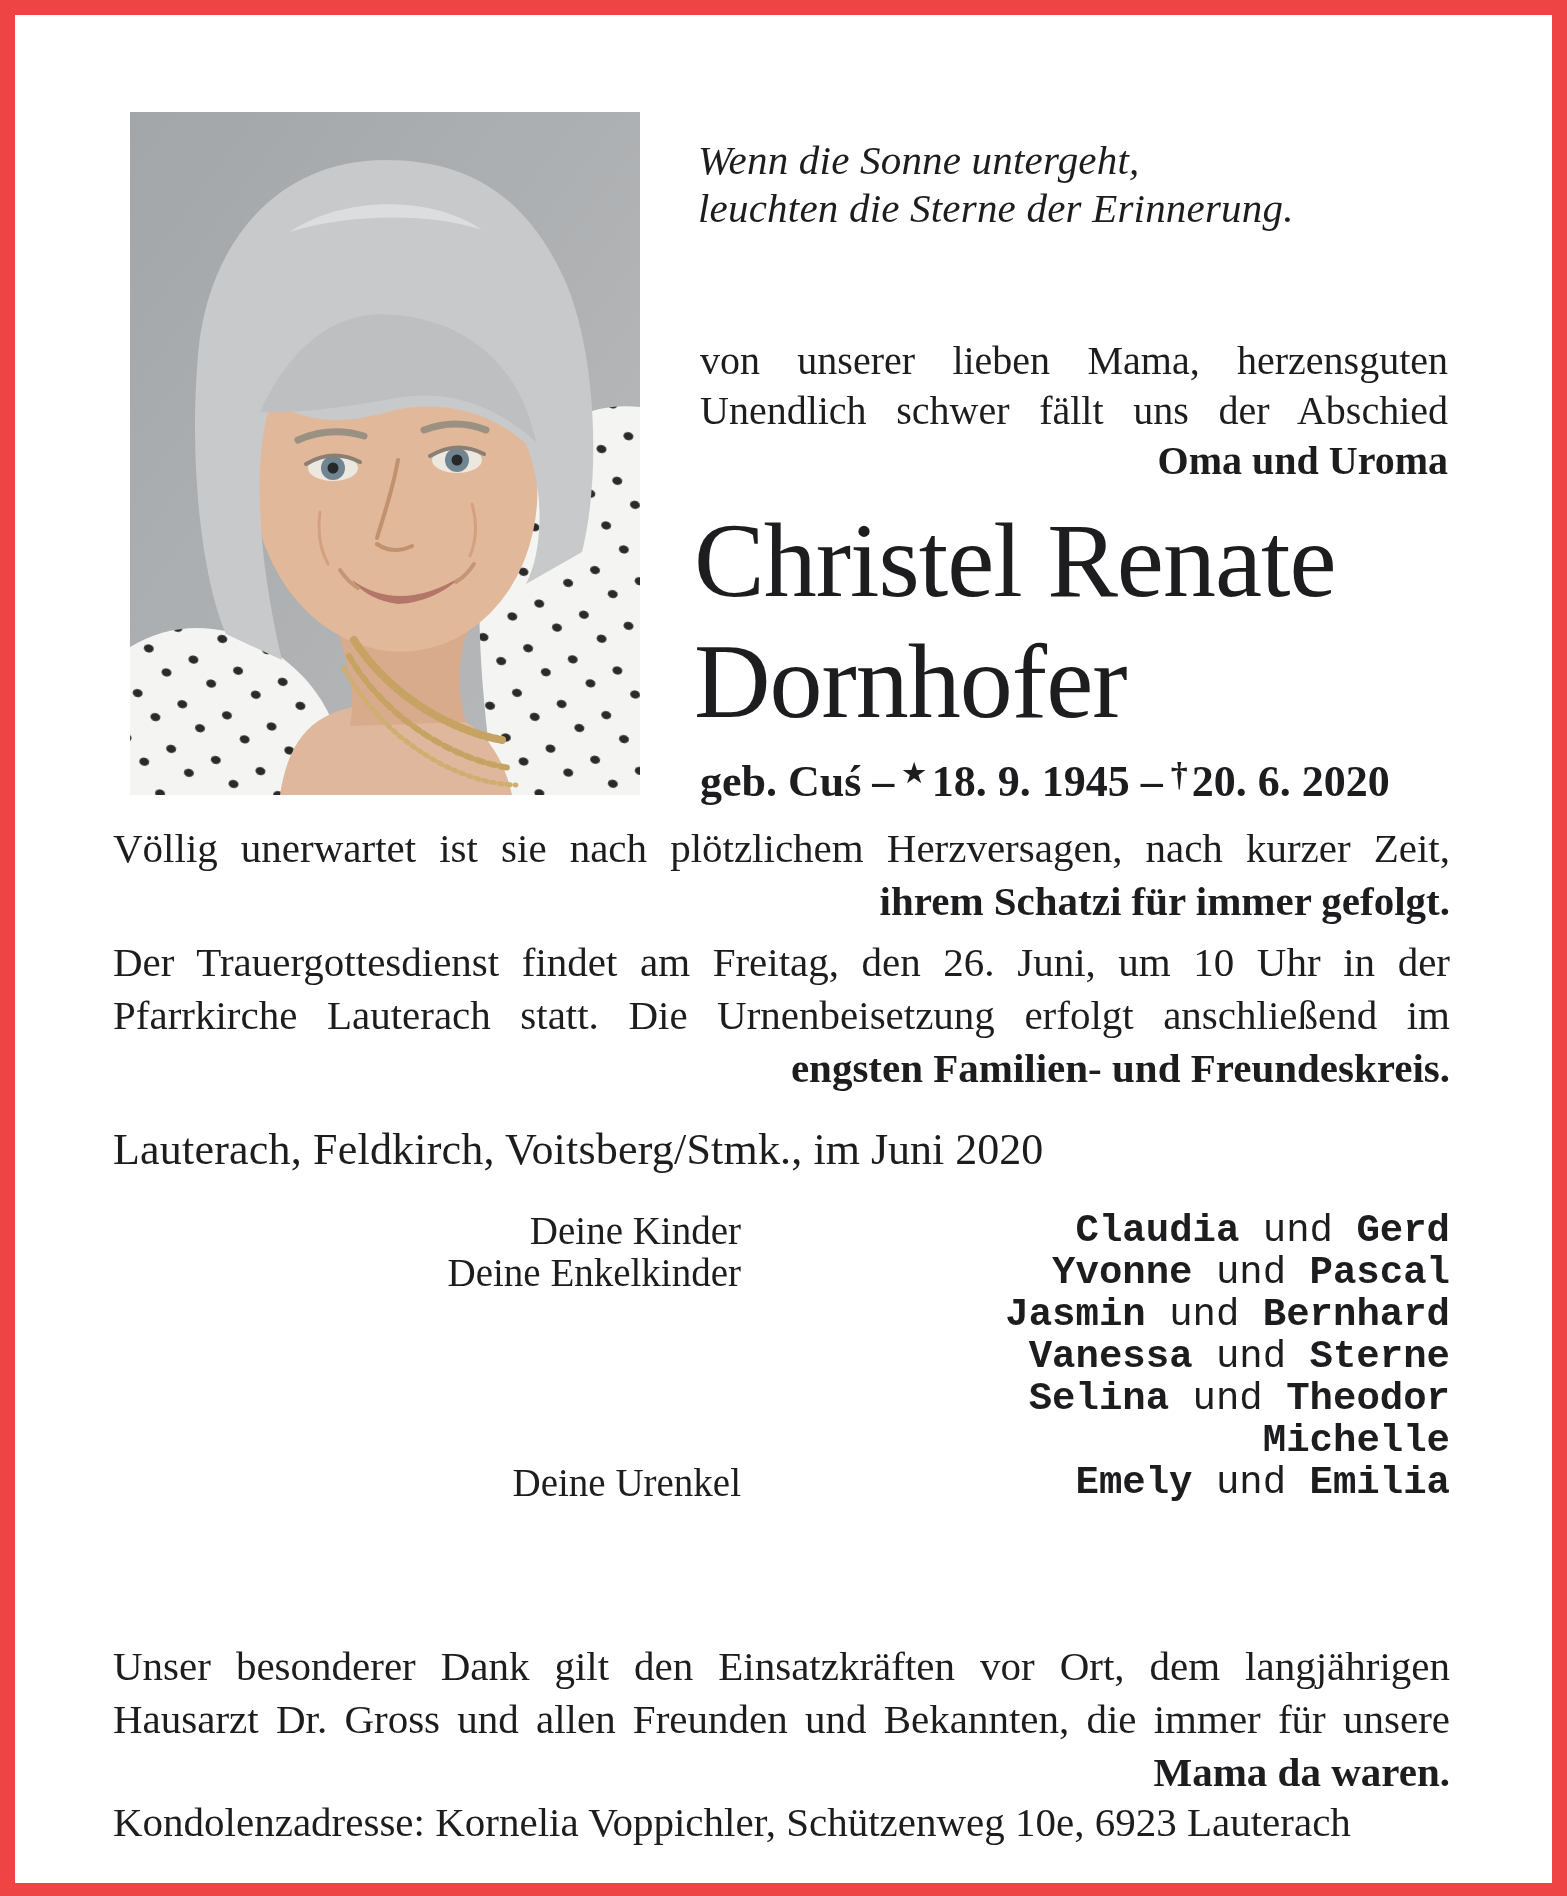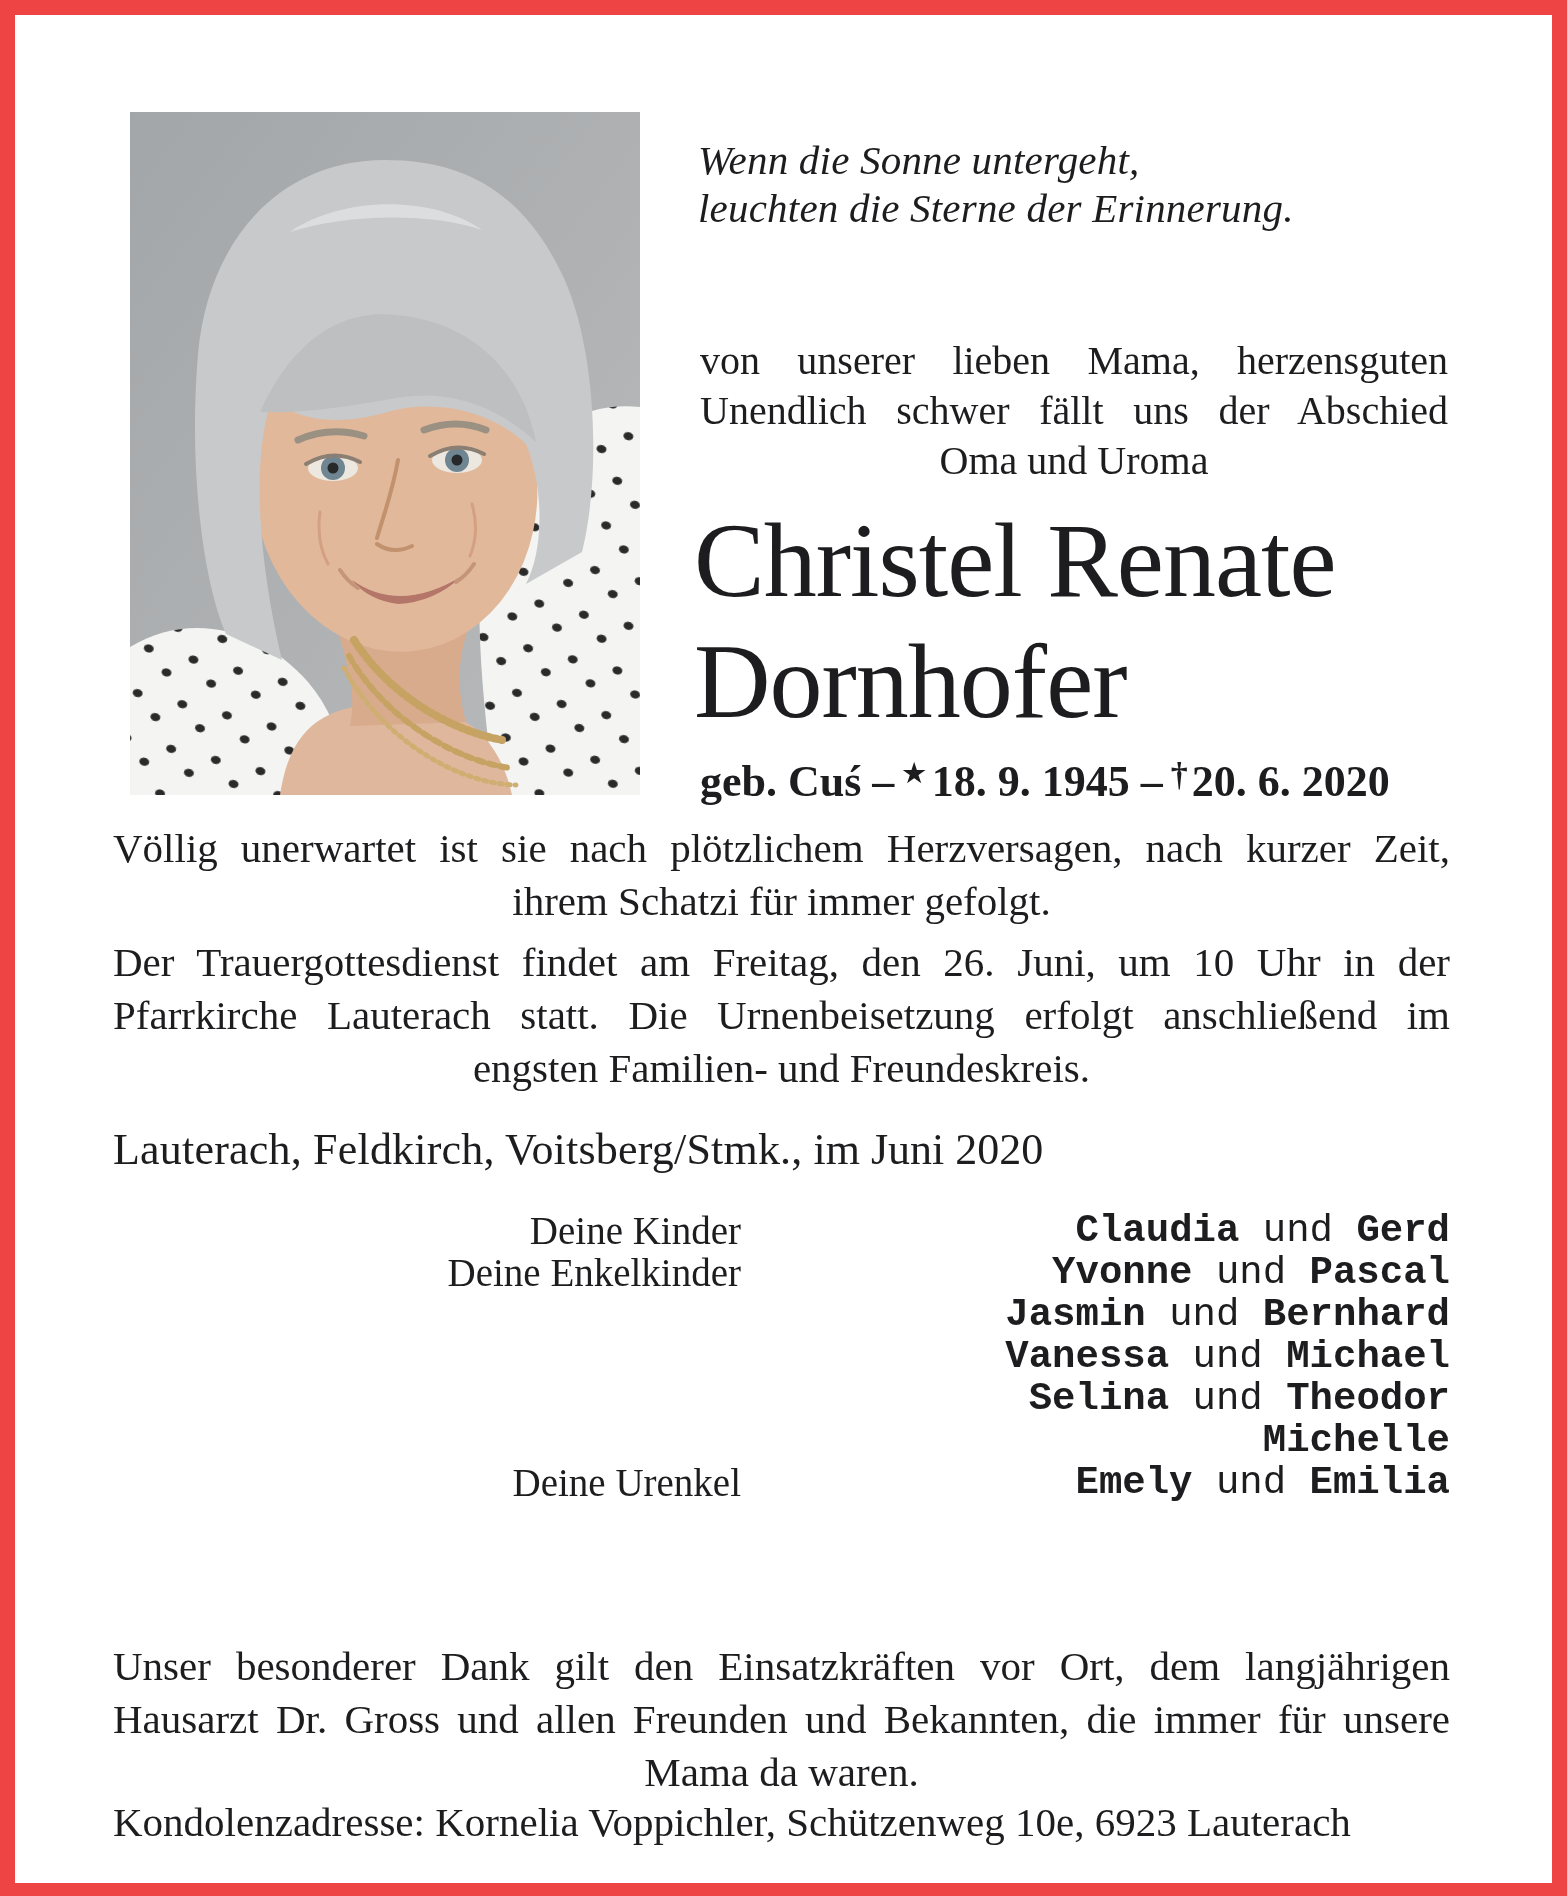--- a/index.html
+++ b/index.html
@@ -28,21 +28,21 @@
     font-style:italic;
     font-size:41px;line-height:48px;
     letter-spacing:0.2px;
   }
 
   .intro{
     left:700px;top:336px;width:748px;
     font-size:40px;line-height:50px;
   }
   .jline{text-align:justify;text-align-last:justify;}
-  .lline{text-align:center;}
+  .lline{text-align:right;font-weight:bold;}
 
   .name{
     left:694px;top:500px;width:800px;
     font-size:106px;line-height:121px;
     letter-spacing:-1px;
     white-space:nowrap;
   }
 
   .vitals{
     left:700px;top:748px;width:760px;
@@ -201,21 +201,21 @@
     <div class="frow">
       <div class="flabel">Deine Enkelkinder</div>
       <div class="fnames"><span class="fn">Yvonne</span> <span>und</span> <span class="fn">Pascal</span></div>
     </div>
     <div class="frow">
       <div class="flabel"></div>
       <div class="fnames"><span class="fn">Jasmin</span> <span>und</span> <span class="fn">Bernhard</span></div>
     </div>
     <div class="frow">
       <div class="flabel"></div>
-      <div class="fnames"><span class="fn">Vanessa</span> <span>und</span> <span class="fn">Michael</span></div>
+      <div class="fnames"><span class="fn">Vanessa</span> <span>und</span> <span class="fn">Sterne</span></div>
     </div>
     <div class="frow">
       <div class="flabel"></div>
       <div class="fnames"><span class="fn">Selina</span> <span>und</span> <span class="fn">Theodor</span></div>
     </div>
     <div class="frow">
       <div class="flabel"></div>
       <div class="fnames"><span class="fn">Michelle</span> <span></span> <span class="fn"></span></div>
     </div>
     <div class="frow">

